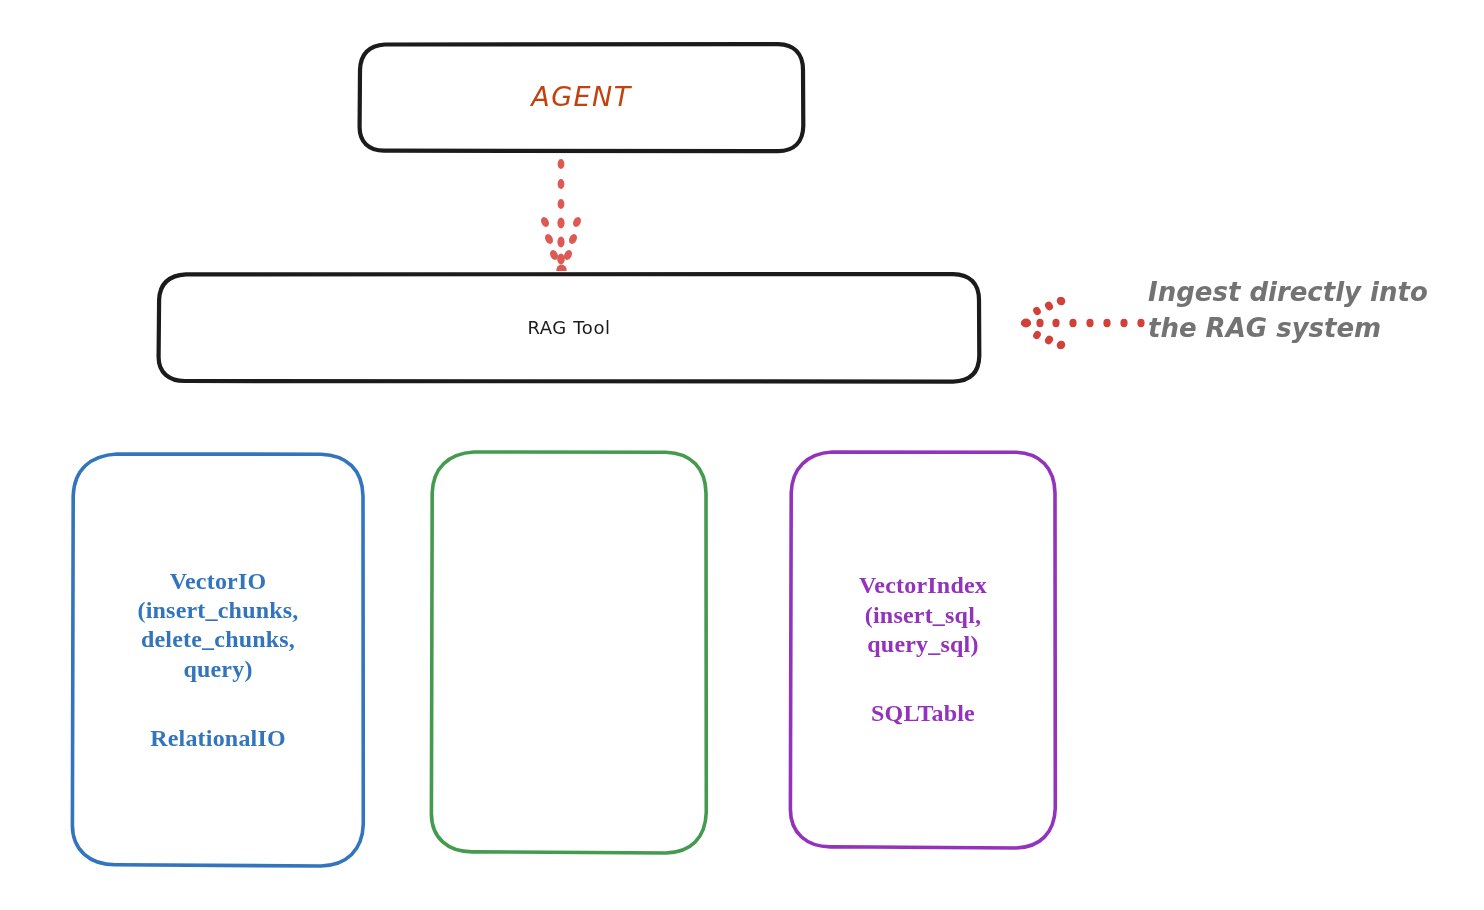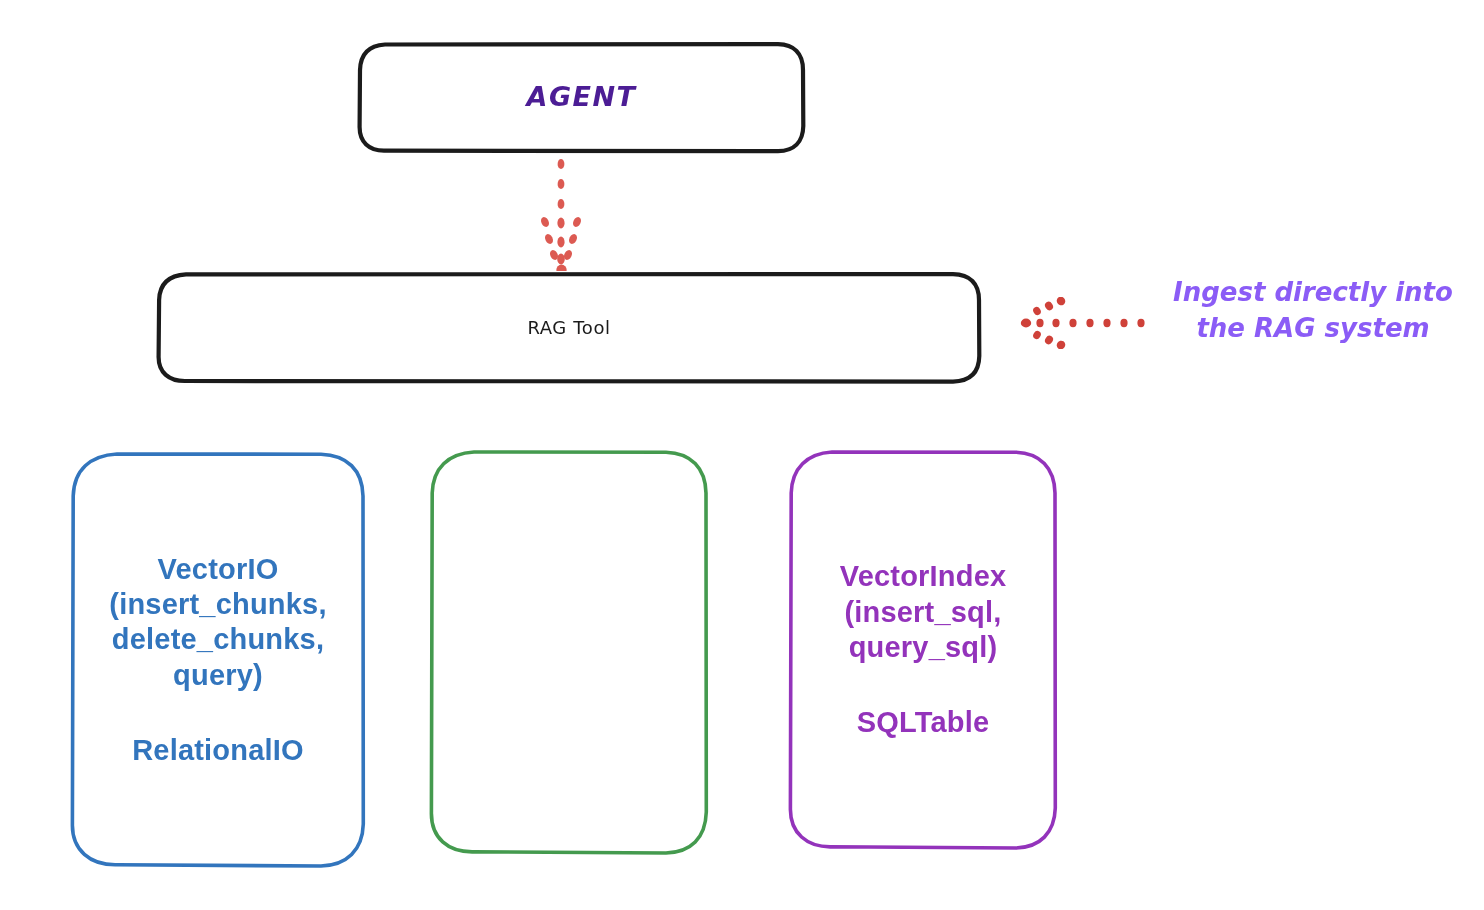--- a/index.html
+++ b/index.html
@@ -38,45 +38,45 @@
     left: 357px;
     top: 41px;
     width: 449px;
     height: 113px;
   }
   #agent-node .sketch-border { stroke: #1b1b1b; }
   #agent-node .node-label {
     font-family: "DejaVu Sans", sans-serif;
     font-size: 27px;
     font-style: italic;
-    font-weight: 700;
+    font-weight: 400;
     letter-spacing: 1.5px;
-    color: #4c1d95;
+    color: #c2410c;
   }
 
   
   #ragtool-node {
     left: 156px;
     top: 271px;
     width: 826px;
     height: 113px;
   }
   #ragtool-node .sketch-border { stroke: #1b1b1b; }
   #ragtool-node .node-label {
     font-family: "DejaVu Sans", sans-serif;
     font-size: 18px;
     font-weight: 500;
     letter-spacing: 0.6px;
     color: #1b1b1b;
   }
 
   
   .provider-card .node-label {
-    font-family: Liberation Sans, sans-serif;
-    font-size: 29px;
+    font-family: Liberation Serif, serif;
+    font-size: 24px;
     font-weight: 600;
     letter-spacing: 0.2px;
   }
   .provider-card .api-label { margin: 0; }
   .provider-card .index-label { margin-top: 40px; }
 
   #vectorio-node {
     left: 69px;
     top: 450px;
     width: 298px;
@@ -152,22 +152,22 @@
   #ingest-text {
     position: absolute;
     left: 128px;
     top: 0;
     width: 330px;
     font-family: "DejaVu Sans", sans-serif;
     font-size: 26px;
     font-style: italic;
     font-weight: 600;
     line-height: 1.38;
-    color: #8b5cf6;
-    text-align: center;
+    color: #737373;
+    text-align: left;
     white-space: pre-line;
   }
 </style>
 </head>
 <body>
 
 <div id="canvas">
 
   <div class="node" id="agent-node">
     <svg class="sketch-border" viewBox="0 0 449 113" preserveAspectRatio="none">

